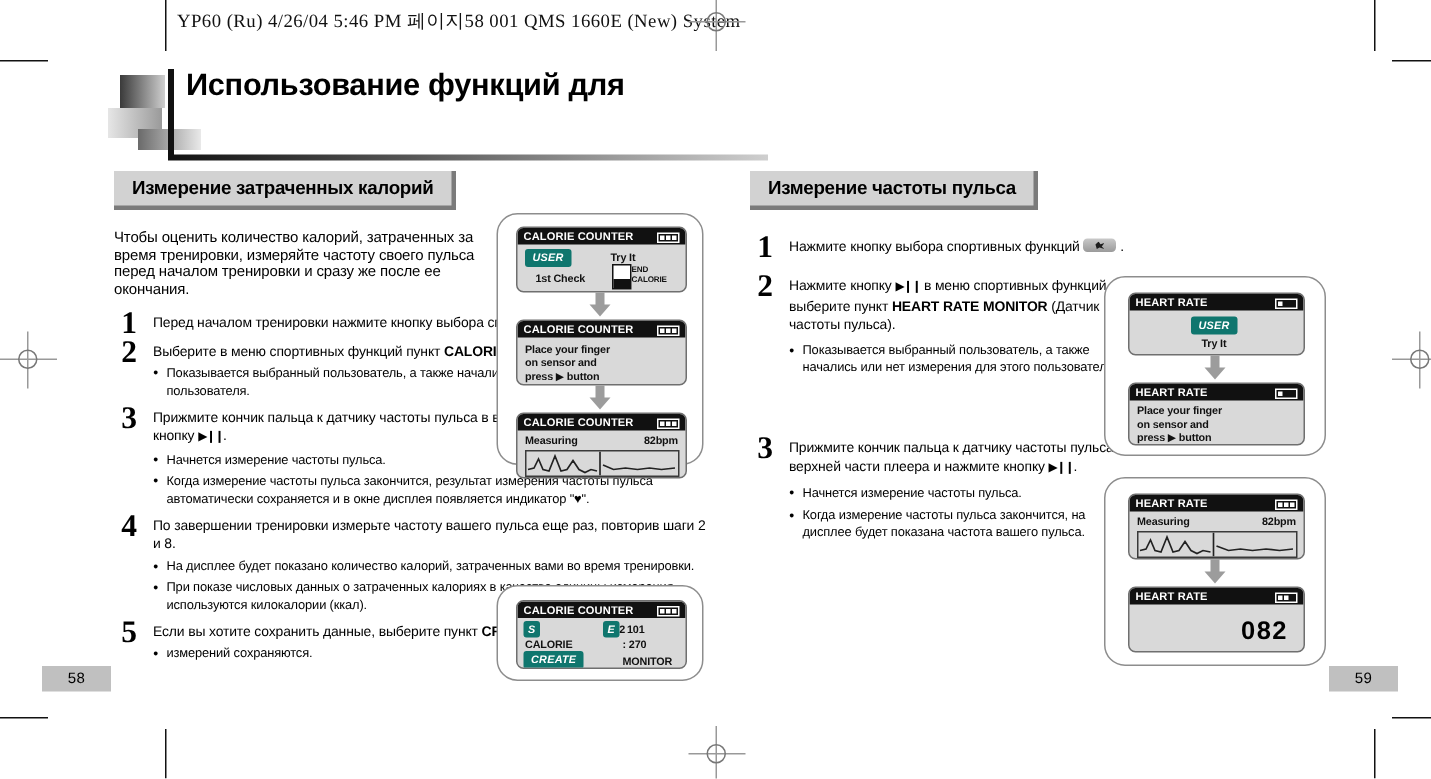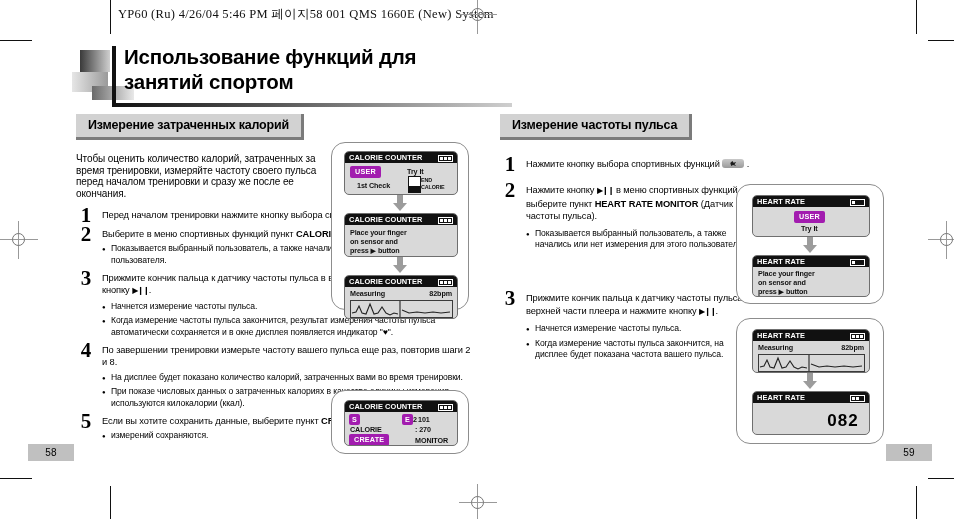--- a/index.html
+++ b/index.html
@@ -62,22 +62,22 @@
   .playpause{display:inline-block;font-size:8px;letter-spacing:-1px;vertical-align:0px;font-weight:bold;}
 
   
   .lcdbox{position:absolute;border:1.4px solid #8d8d8d;border-radius:14px;background:#fff;}
   .lcd{position:absolute;background:#d9d9d9;border:1.2px solid #6f6f6f;border-radius:5px;overflow:hidden;}
   .lcdbar{position:absolute;left:0;top:0;right:0;height:11px;background:#111;}
   .lcdttl{position:absolute;left:4px;top:1px;color:#fff;font-size:7.4px;font-weight:bold;letter-spacing:.1px;}
   .batt{position:absolute;right:4px;top:2.5px;width:15px;height:7px;border:1.2px solid #fff;box-sizing:border-box;}
   .batt i{position:absolute;top:1px;bottom:1px;background:#fff;display:block;}
   .lcdbody{position:absolute;left:0;right:0;top:11px;bottom:0;}
-  .inv{display:inline-block;background:#a21caf;color:#fff;font-size:7.2px;font-weight:bold;
-       padding:1px 5px 1.5px 5px;border-radius:2px;letter-spacing:.2px;}
+  .inv{display:inline-block;background:#0f766e;color:#fff;font-size:7.2px;font-weight:bold;
+       padding:1px 5px 1.5px 5px;border-radius:2px;letter-spacing:.2px;font-style:italic;}
   .lt{position:absolute;font-size:7.2px;font-weight:bold;color:#111;letter-spacing:-.1px;}
   .arrowdn{position:absolute;width:14px;height:16px;}
   .arrowdn .shaft{position:absolute;left:4px;top:0;width:6px;height:9px;background:#9c9c9c;}
   .arrowdn .head{position:absolute;left:0;top:8px;width:0;height:0;
        border-left:7px solid transparent;border-right:7px solid transparent;border-top:8px solid #9c9c9c;}
   .wave{position:absolute;border:1.1px solid #3a3a3a;background:#d9d9d9;}
   .bigno{position:absolute;width:100%;text-align:center;font-size:17px;font-weight:bold;letter-spacing:1px;}
 
   .pagenum{position:absolute;background:#c0c0c0;width:46px;height:17px;
            font-size:10px;display:flex;align-items:center;justify-content:center;letter-spacing:.3px;}
@@ -120,21 +120,20 @@
 
 <div class="page">
 
   <div class="titleblock">
     <div class="sq sq1"></div>
     <div class="sq sq2"></div>
     <div class="sq sq3"></div>
     <div class="tbar"></div>
     <div class="ttl">
       <div>Использование функций для</div>
-      <div>занятий спортом</div>
     </div>
     <div class="ulin"></div>
   </div>
 
   <div class="col colL">
 
     <div class="sechdr">Измерение затраченных калорий</div>
 
     <div class="intro">Чтобы оценить количество калорий, затраченных за время тренировки, измеряйте частоту своего пульса перед началом тренировки и сразу же после ее окончания.</div>
 

